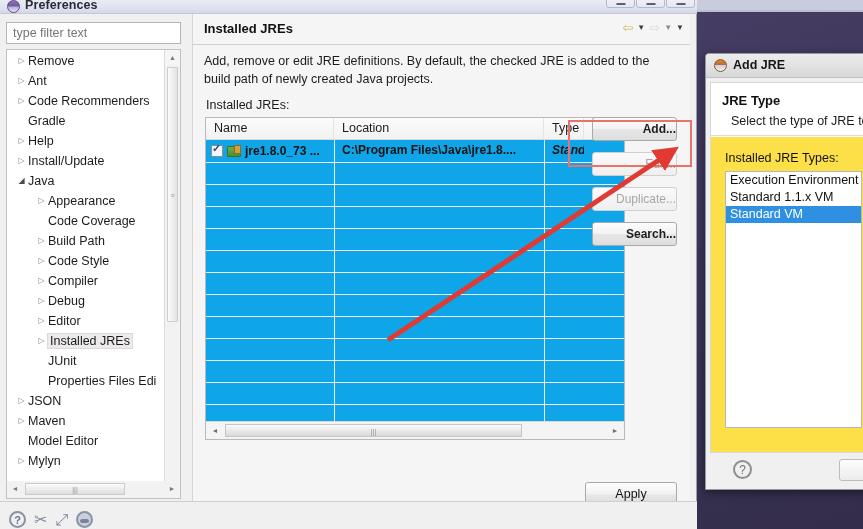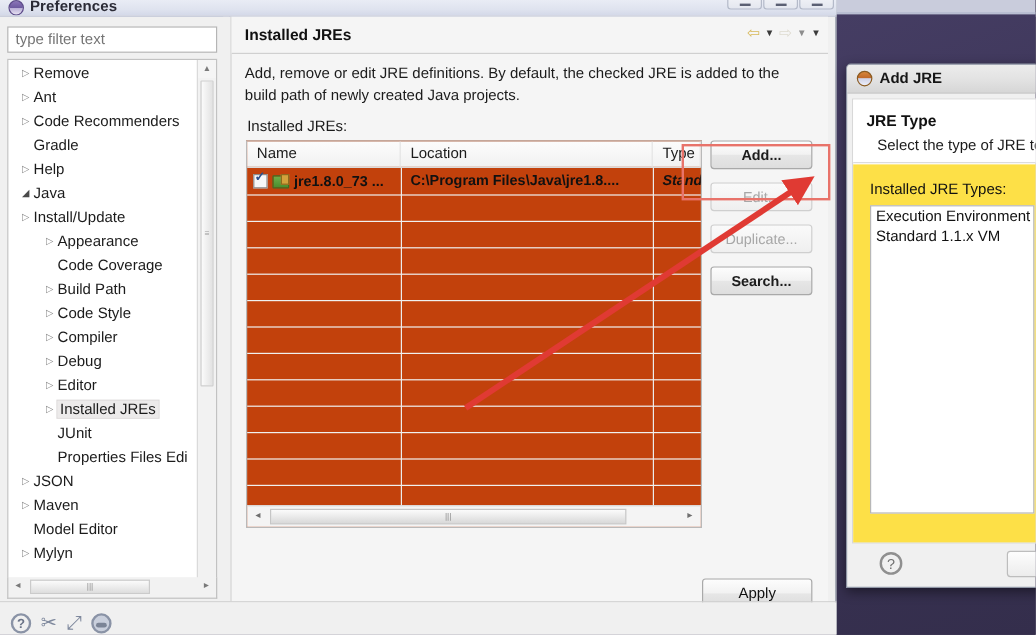--- a/index.html
+++ b/index.html
@@ -168,22 +168,22 @@
     position: absolute; left: 11px; top: 38px; width: 460px;
     font-size: 12.5px; line-height: 18px; color: #1b1b1b;
   }
   .list-label {
     position: absolute; left: 13px; top: 84px;
     font-size: 12.5px; color: #1b1b1b;
   }
 
   
   .table-wrap {
-    position: absolute; left: 12px; top: 103px; width: 380px; height: 323px;
-    background: #c2410c; border: 1px solid #b9b9b9;
+    position: absolute; left: 12px; top: 103px; width: 420px; height: 323px;
+    background: #0ea5e9; border: 1px solid #b9b9b9;
   }
   .tbl-head {
     display: flex; height: 22px;
     background: linear-gradient(to bottom,#fcfcfc,#f1f1f1);
     border-bottom: 1px solid #dadada;
     font-size: 12.5px; color: #1b1b1b;
   }
   .tbl-head .th {
     line-height: 21px; padding-left: 8px;
     border-right: 1px solid #e4e4e4;
@@ -240,21 +240,21 @@
     position: absolute; left: 50%; top: 50%; transform: translate(-50%,-50%);
     font-size: 7px; color: #8f8f8f;
   }
 
   
   .side-btns {
     position: absolute; left: 399px; top: 103px; width: 85px;
     display: flex; flex-direction: column; gap: 11px;
   }
   .btn {
-    height: 24px; line-height: 22px; text-align: center;
+    height: 24px; line-height: 22px; text-align: right;
     font-size: 12px; font-weight: bold;
     background: linear-gradient(to bottom,#fdfdfd 0%,#f2f2f2 48%,#e6e6e6 52%,#dedede 100%);
     border: 1px solid #a9a9a9; border-radius: 3px;
     color: #1c1c1c;
   }
   .btn.disabled {
     color: #a7a7a7;
     background: linear-gradient(to bottom,#fafafa,#efefef);
     border-color: #cfcfcf; font-weight: normal;
   }
@@ -396,22 +396,22 @@
 
     <input class="filter-box" type="text" placeholder="type filter text" style="">
 
     <div class="tree-pane">
       <div class="tree-list" id="tree-list">
           <div class="tree-item ind0"><span class="twisty">▷</span><span class="lbl">Remove</span></div>
           <div class="tree-item ind0"><span class="twisty">▷</span><span class="lbl">Ant</span></div>
           <div class="tree-item ind0"><span class="twisty">▷</span><span class="lbl">Code Recommenders</span></div>
           <div class="tree-item ind0"><span class="twisty"></span><span class="lbl">Gradle</span></div>
           <div class="tree-item ind0"><span class="twisty">▷</span><span class="lbl">Help</span></div>
+          <div class="tree-item ind0"><span class="twisty">▷</span><span class="lbl">Install/Update</span></div>
           <div class="tree-item ind0"><span class="twisty open">◢</span><span class="lbl">Java</span></div>
-          <div class="tree-item ind0"><span class="twisty">▷</span><span class="lbl">Install/Update</span></div>
           <div class="tree-item ind1"><span class="twisty">▷</span><span class="lbl">Appearance</span></div>
           <div class="tree-item ind1"><span class="twisty"></span><span class="lbl">Code Coverage</span></div>
           <div class="tree-item ind1"><span class="twisty">▷</span><span class="lbl">Build Path</span></div>
           <div class="tree-item ind1"><span class="twisty">▷</span><span class="lbl">Code Style</span></div>
           <div class="tree-item ind1"><span class="twisty">▷</span><span class="lbl">Compiler</span></div>
           <div class="tree-item ind1"><span class="twisty">▷</span><span class="lbl">Debug</span></div>
           <div class="tree-item ind1"><span class="twisty">▷</span><span class="lbl">Editor</span></div>
           <div class="tree-item ind1 selected"><span class="twisty">▷</span><span class="lbl">Installed JREs</span></div>
           <div class="tree-item ind1"><span class="twisty"></span><span class="lbl">JUnit</span></div>
           <div class="tree-item ind1"><span class="twisty"></span><span class="lbl">Properties Files Edi</span></div>
@@ -526,20 +526,21 @@
     <div class="addjre-body">
       <div class="wizard-head">
         <div class="h1">JRE Type</div>
         <div class="h2">Select the type of JRE to</div>
       </div>
       <div class="wizard-main">
         <div class="jt-label">Installed JRE Types:</div>
         <div class="jt-list" id="jre-types">
             <div class="jt-item">Execution Environment</div>
             <div class="jt-item">Standard 1.1.x VM</div>
+            <div class="jt-item sel">Standard VM</div>
           </div>
       </div>
     </div>
     <div class="addjre-foot">
       <span class="addjre-help">?</span>
       <span class="addjre-btn"></span>
     </div>
   </div>
 
   <div class="anno-box"></div>

